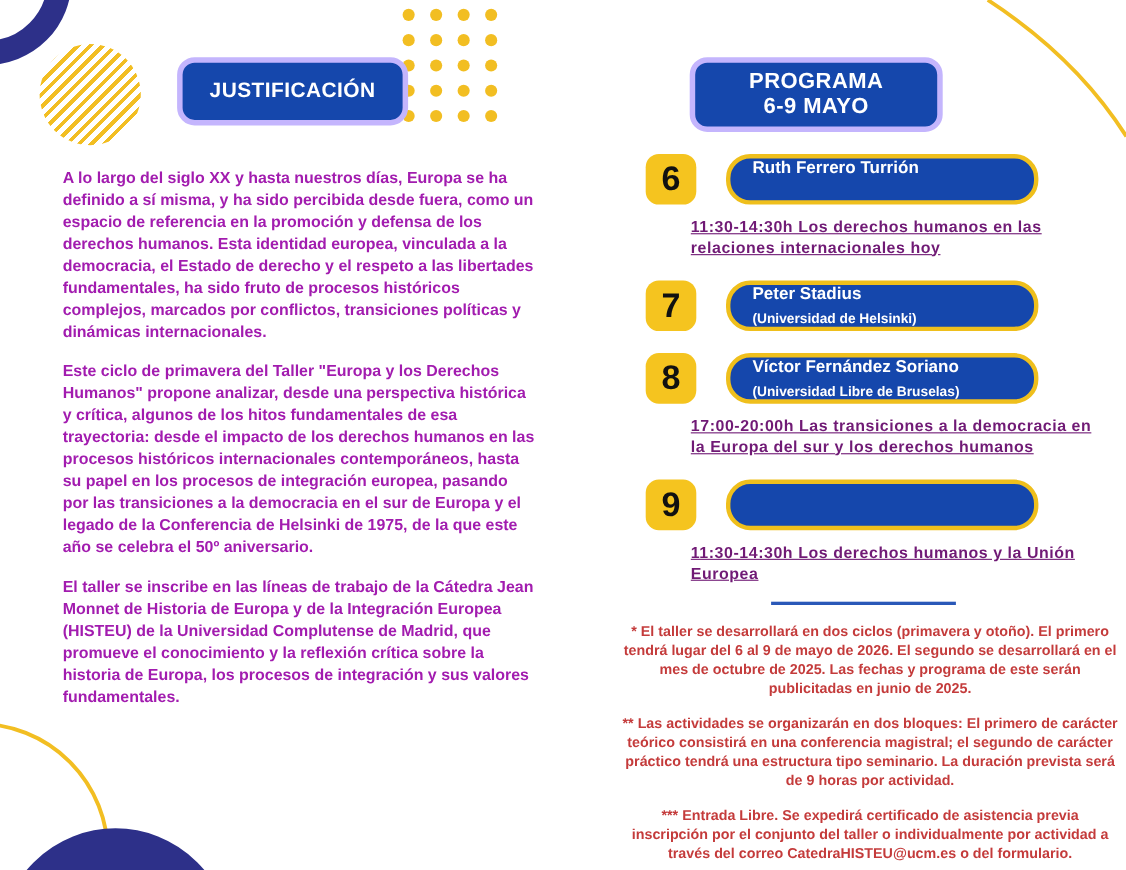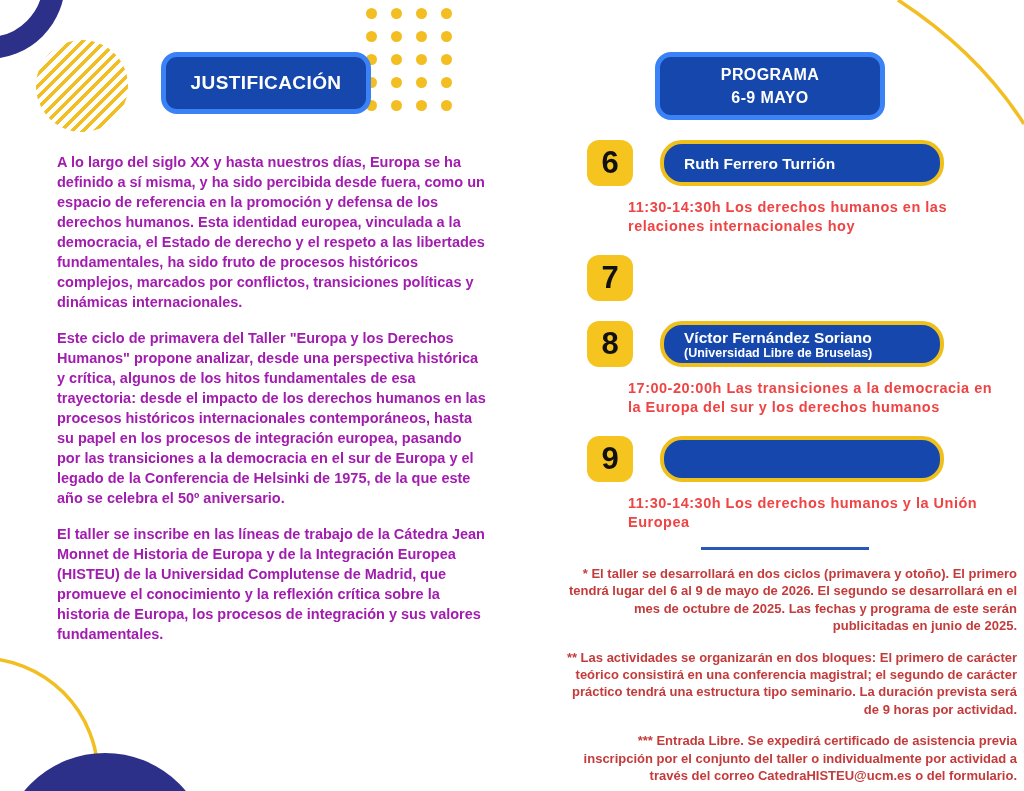--- a/index.html
+++ b/index.html
@@ -18,59 +18,59 @@
     position:absolute;left:366px;top:8px;z-index:1;
     display:grid;grid-template-columns:repeat(4,11px);grid-auto-rows:11px;
     column-gap:14px;row-gap:12px;
   }
   .dots i{display:block;width:11px;height:11px;border-radius:50%;background:#F2BE22;}
 
   .col-left{position:absolute;left:57px;top:52px;width:430px;z-index:2;}
   .col-right{position:absolute;left:565px;top:52px;width:452px;z-index:2;}
 
   .title-box{
-    background:#1547AC;border:5px solid #3b82f6;border-radius:16px;
+    background:#1547AC;border:5px solid #c4b5fd;border-radius:16px;
     color:#ffffff;font-weight:bold;text-align:center;
     display:flex;flex-direction:column;justify-content:center;align-items:center;
     box-sizing:border-box;
   }
   .title-box.just{width:210px;height:62px;margin-left:104px;font-size:19px;letter-spacing:.4px;}
-  .title-box.prog{width:230px;height:68px;margin-left:90px;font-size:16px;line-height:23px;letter-spacing:.4px;}
+  .title-box.prog{width:230px;height:68px;margin-left:62px;font-size:20px;line-height:23px;letter-spacing:.4px;}
 
   .para{
     color:#a21caf;font-weight:bold;font-size:14.5px;line-height:20px;
     width:430px;margin:0 0 16px 0;
   }
   .para.first{margin-top:38px;}
 
   .day-row{display:flex;align-items:flex-start;margin-top:20px;}
   .day-num{
     width:46px;height:46px;margin-left:22px;border-radius:12px;background:#F5C41F;
     color:#111111;font-weight:bold;font-size:31px;
     display:flex;align-items:center;justify-content:center;flex:0 0 auto;
   }
   .speaker-pill{
     margin-left:27px;width:284px;height:46px;box-sizing:border-box;
     background:#1547AC;border:4px solid #EFBF1C;border-radius:22px;
-    display:flex;flex-direction:column;justify-content:center;
+    display:flex;flex-direction:column;justify-content:space-between;
     padding-left:20px;color:#ffffff;
   }
   .speaker-name{font-weight:bold;font-size:15.5px;line-height:17px;}
   .speaker-affil{font-weight:bold;font-size:12.5px;line-height:14px;}
 
   .session{
-    color:#ef4444;font-weight:bold;font-size:14.5px;line-height:18.5px;letter-spacing:.5px;
-    width:372px;margin:12px 0 0 63px;
+    color:#701a75;font-weight:bold;font-size:14.5px;line-height:18.5px;letter-spacing:.5px;
+    width:372px;margin:12px 0 0 63px;text-decoration:underline;
   }
 
   .divider{width:168px;height:0;border-top:3px solid #2A58B8;margin:16px 0 0 136px;}
 
   .footnote{
     color:#C43B3B;font-weight:bold;font-size:13px;line-height:17.4px;
-    text-align:right;width:452px;margin:14px 0 0 0;
+    text-align:center;width:452px;margin:14px 0 0 0;
   }
   .footnote.first{margin-top:15px;}
 </style>
 </head>
 <body>
 
 <svg class="deco" width="1024" height="791" viewBox="0 0 1024 791">
   <circle cx="-12" cy="-18" r="66" fill="none" stroke="#2D3089" stroke-width="22"></circle>
   <path d="M 898 0 Q 978 52 1024 124" fill="none" stroke="#F2BE22" stroke-width="3.5"></path>
   <circle cx="-20" cy="776" r="118" fill="none" stroke="#F2BE22" stroke-width="3.5"></circle>
@@ -120,20 +120,24 @@
   <div class="day-row">
     <div class="day-num">6</div>
     <div class="speaker-pill">
       <div class="speaker-name">Ruth Ferrero Turrión</div>
     </div>
   </div>
   <p class="session">11:30-14:30h Los derechos humanos en las relaciones internacionales hoy</p>
 
   <div class="day-row">
     <div class="day-num">7</div>
+    <div class="speaker-pill">
+      <div class="speaker-name">Peter Stadius</div>
+      <div class="speaker-affil">(Universidad de Helsinki)</div>
+    </div>
   </div>
 
   <div class="day-row">
     <div class="day-num">8</div>
     <div class="speaker-pill">
       <div class="speaker-name">Víctor Fernández Soriano</div>
       <div class="speaker-affil">(Universidad Libre de Bruselas)</div>
     </div>
   </div>
   <p class="session">17:00-20:00h Las transiciones a la democracia en la Europa del sur y los derechos humanos</p>

